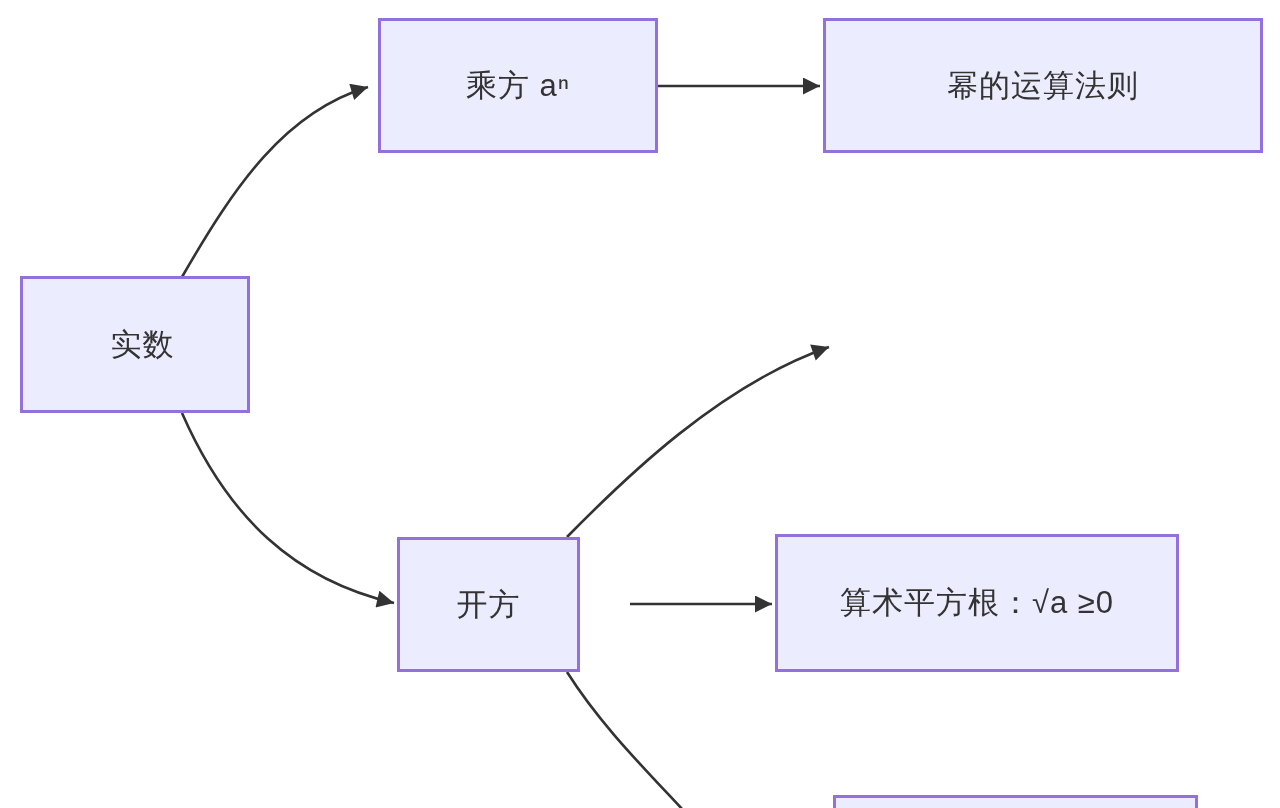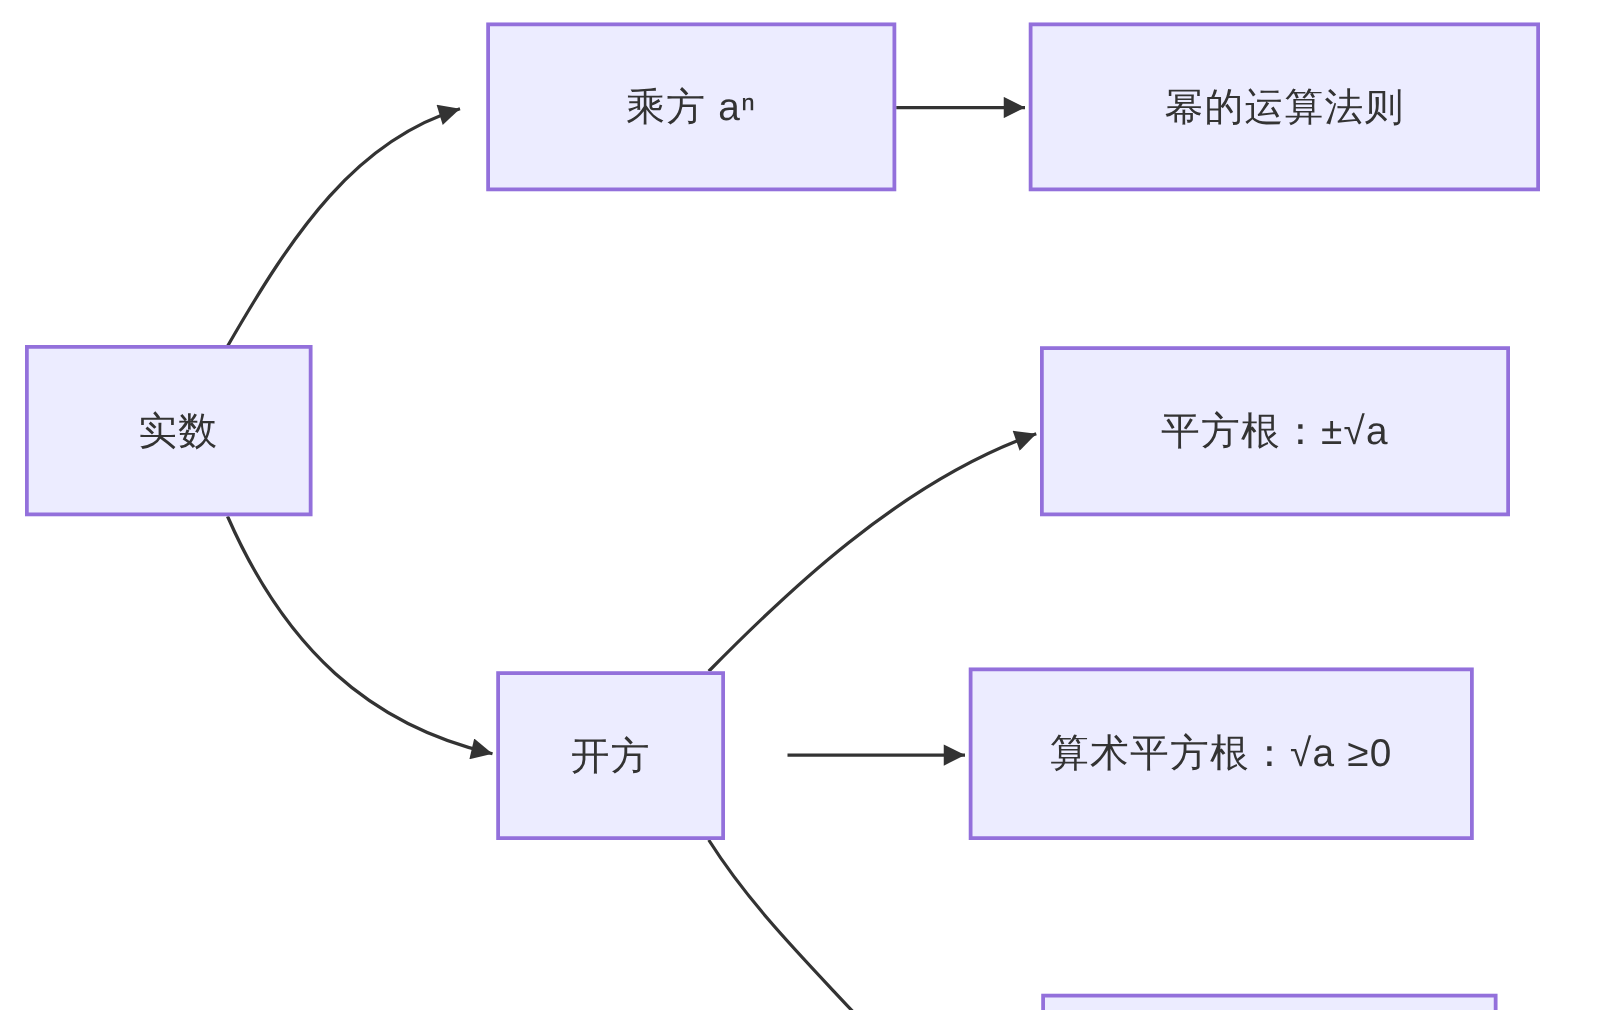--- a/index.html
+++ b/index.html
@@ -37,22 +37,22 @@
     color: var(--text-color);
     display: flex;
     align-items: center;
     justify-content: center;
     font-size: 31px;
     font-weight: 500;
     letter-spacing: 1px;
     white-space: nowrap;
   }
   .n-real    { left: 20px;  top: 276px; width: 230px; height: 137px; padding-left: 15px; }
-  .n-power   { left: 389px; top: 18px;  width: 328px; height: 135px; }
-  .n-rules   { left: 823px; top: 18px;  width: 409px; height: 135px; }
+  .n-power   { left: 378px; top: 18px;  width: 280px; height: 135px; }
+  .n-rules   { left: 823px; top: 18px;  width: 440px; height: 135px; }
   .n-sqrt    { left: 832px; top: 277px; width: 376px; height: 136px; }
   .n-root    { left: 397px; top: 537px; width: 183px; height: 135px; }
   .n-arith   { left: 775px; top: 534px; width: 404px; height: 138px; }
   .n-partial { left: 833px; top: 795px; width: 365px; height: 110px; }
 </style>
 </head>
 <body>
 
 <div class="canvas">
 
@@ -75,23 +75,20 @@
   </div>
 
   <div class="node n-power">
     <span>乘方 aⁿ</span>
   </div>
 
   <div class="node n-rules">
     <span>幂的运算法则</span>
   </div>
 
-  <div class="node n-sqrt">
-    <span>平方根：±√a</span>
-  </div>
 
   <div class="node n-root">
     <span>开方</span>
   </div>
 
   <div class="node n-arith">
     <span>算术平方根：√a ≥0</span>
   </div>
 
   <div class="node n-partial">

